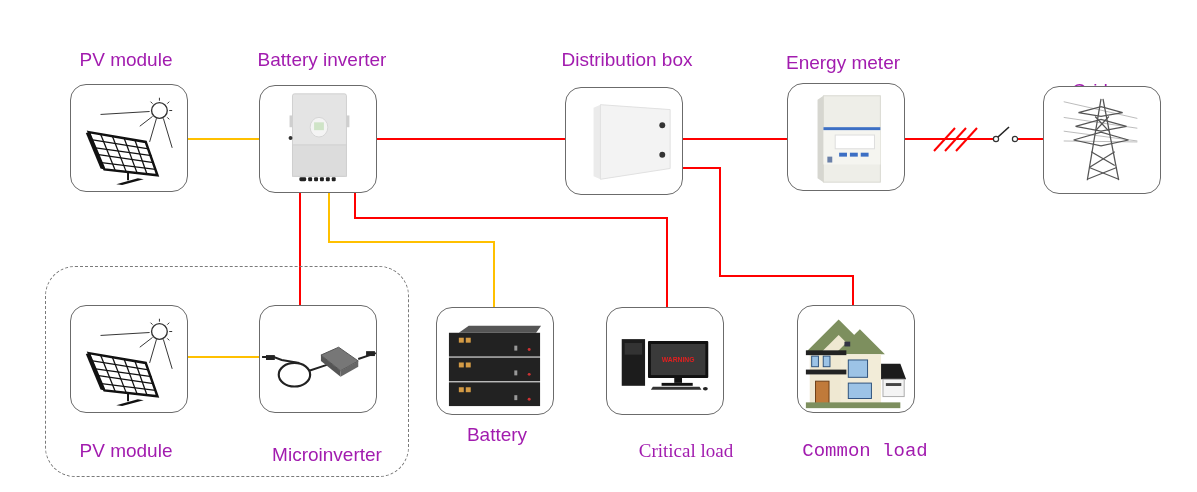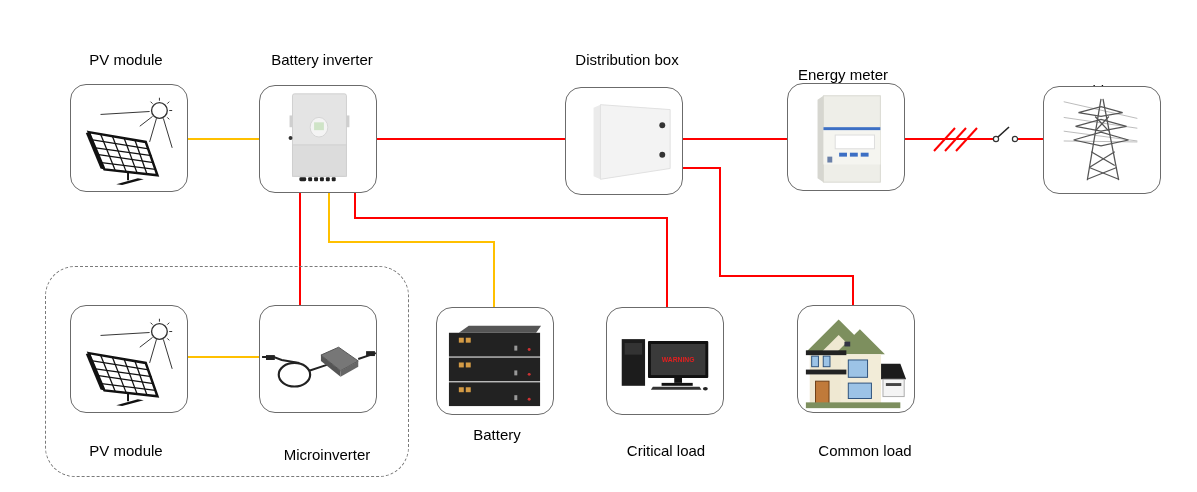--- a/index.html
+++ b/index.html
@@ -1,19 +1,19 @@
 <!DOCTYPE html>
 <html><head>
 <meta charset="utf-8">
 <style>
   html, body { margin: 0; padding: 0; background: #ffffff; }
   body { width: 1197px; height: 492px; position: relative; overflow: hidden;
          font-family: "Liberation Sans", sans-serif; }
   #wires { position: absolute; left: 0; top: 0; width: 1197px; height: 492px; }
-  .label { position: absolute; font-size: 15px; color: #000000; white-space: nowrap;
+  .label { position: absolute; font-size: 19px; color: #a21caf; white-space: nowrap;
            transform: translateX(-50%); line-height: 22px; }
   .box { position: absolute; width: 118px; height: 108px; box-sizing: border-box;
          border: 1.6px solid #6b6b6b; border-radius: 16px; background: #fff; overflow: hidden; }
   .box svg { position: absolute; left: 0; top: 0; width: 100%; height: 100%; }
   .dashed { position: absolute; left: 45px; top: 266px; width: 364px; height: 211px;
             box-sizing: border-box; border: 1.6px dashed #7a7a7a; border-radius: 30px; }
 </style>
 </head>
 <body>
 
@@ -47,27 +47,27 @@
   <polyline points="683,168 720,168 720,276 853,276 853,305" fill="none" stroke="#ff0000" stroke-width="2"></polyline>
 
   <line x1="188" y1="357" x2="259" y2="357" stroke="#ffc000" stroke-width="2"></line>
 </svg>
 
 <div class="dashed"></div>
 
 <div class="label" style="left:126px;top:49px;">PV module</div>
 <div class="label" style="left:322px;top:49px;">Battery inverter</div>
 <div class="label" style="left:627px;top:49px;">Distribution box</div>
-<div class="label" style="left:843px;top:52px;margin-top:12px;">Energy meter</div>
+<div class="label" style="left:843px;top:52px;">Energy meter</div>
 <div class="label" style="left:1090px;top:52px;margin-top:28px;">Grid</div>
 <div class="label" style="left:126px;top:440px;">PV module</div>
 <div class="label" style="left:327px;top:444px;">Microinverter</div>
 <div class="label" style="left:497px;top:424px;">Battery</div>
-<div class="label" style="left:666px;top:440px;">Critical load</div>
-<div class="label" style="left:865px;top:440px;">Common load</div>
+<div class="label" style="left:686px;top:440px;font-family:Liberation Serif, serif;">Critical load</div>
+<div class="label" style="left:865px;top:440px;font-family:Liberation Mono, monospace;">Common load</div>
 
 <div class="box" style="left:70px;top:84px;">
   <svg viewBox="0 0 118 108">
     <line x1="30" y1="30" x2="80" y2="27" stroke="#333" stroke-width="1"></line>
     <circle cx="90" cy="26" r="8" fill="none" stroke="#333" stroke-width="1.4"></circle>
     <g stroke="#333" stroke-width="1">
       <line x1="90" y1="13" x2="90" y2="16"></line>
         <line x1="100" y1="17" x2="98" y2="19"></line>
       <line x1="103" y1="26" x2="100" y2="26"></line>
         <line x1="100" y1="35" x2="98" y2="33"></line>

